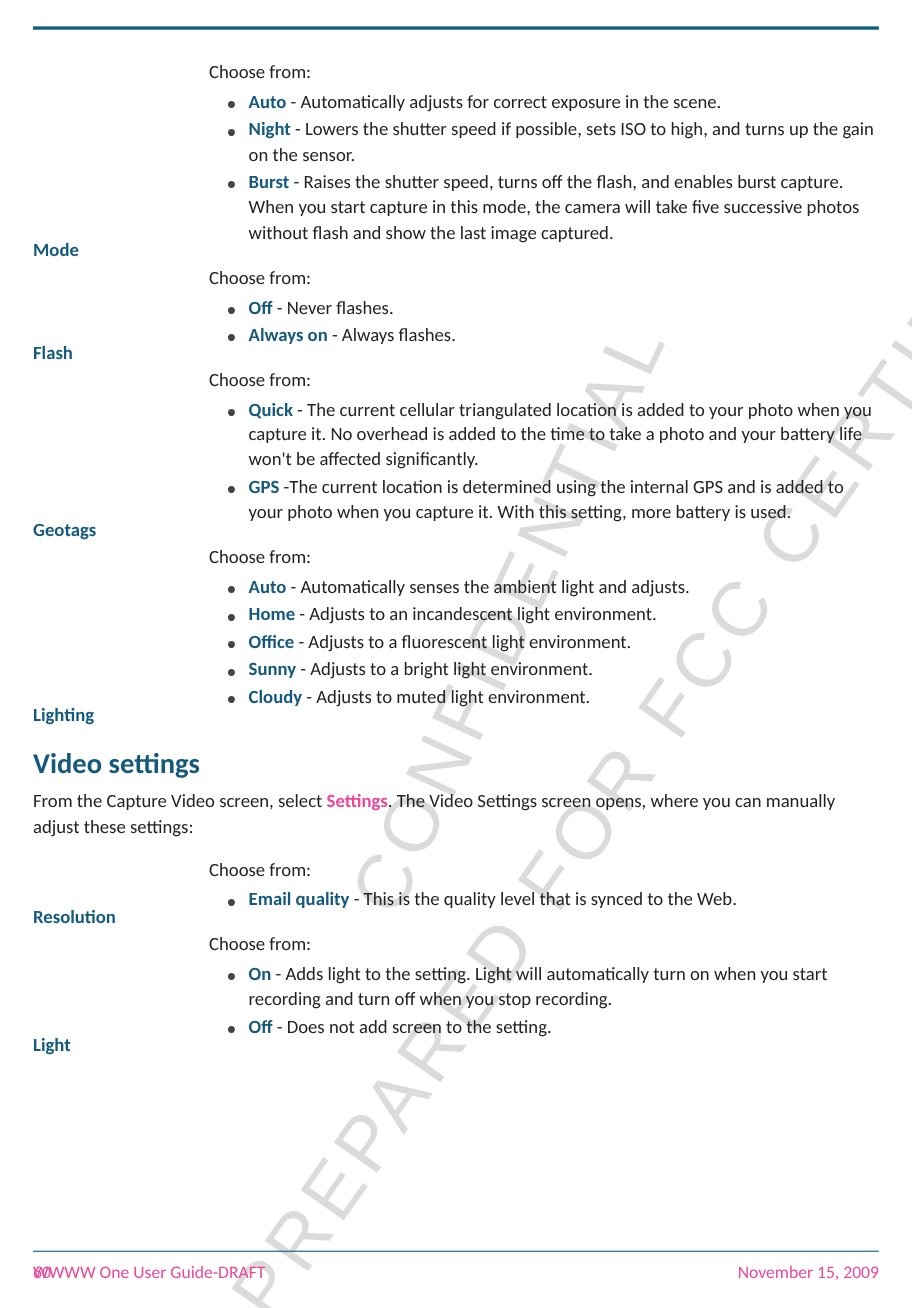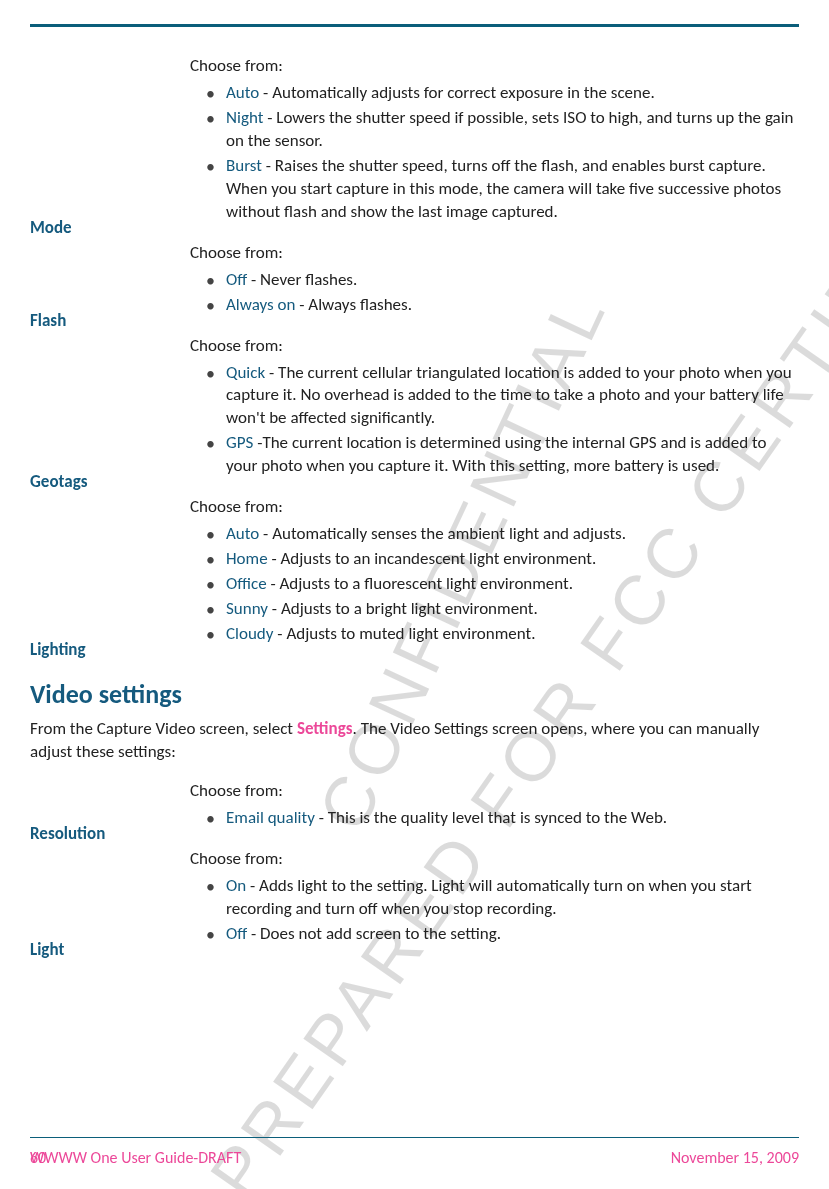--- a/index.html
+++ b/index.html
@@ -67,21 +67,21 @@
   ul.opts li::before {
     content: "•";
     position: absolute;
     left: -6px;
     top: 0;
     color: #444;
     font-size: 18px;
   }
   .opt-name {
     color: #155a7e;
-    font-weight: 400;
+    font-weight: 700;
   }
   .section-heading {
     color: #155a7e;
     font-weight: 700;
     font-size: 26px;
     margin-top: 18px;
     margin-bottom: 8px;
   }
   .section-intro {
     line-height: 1.35;

